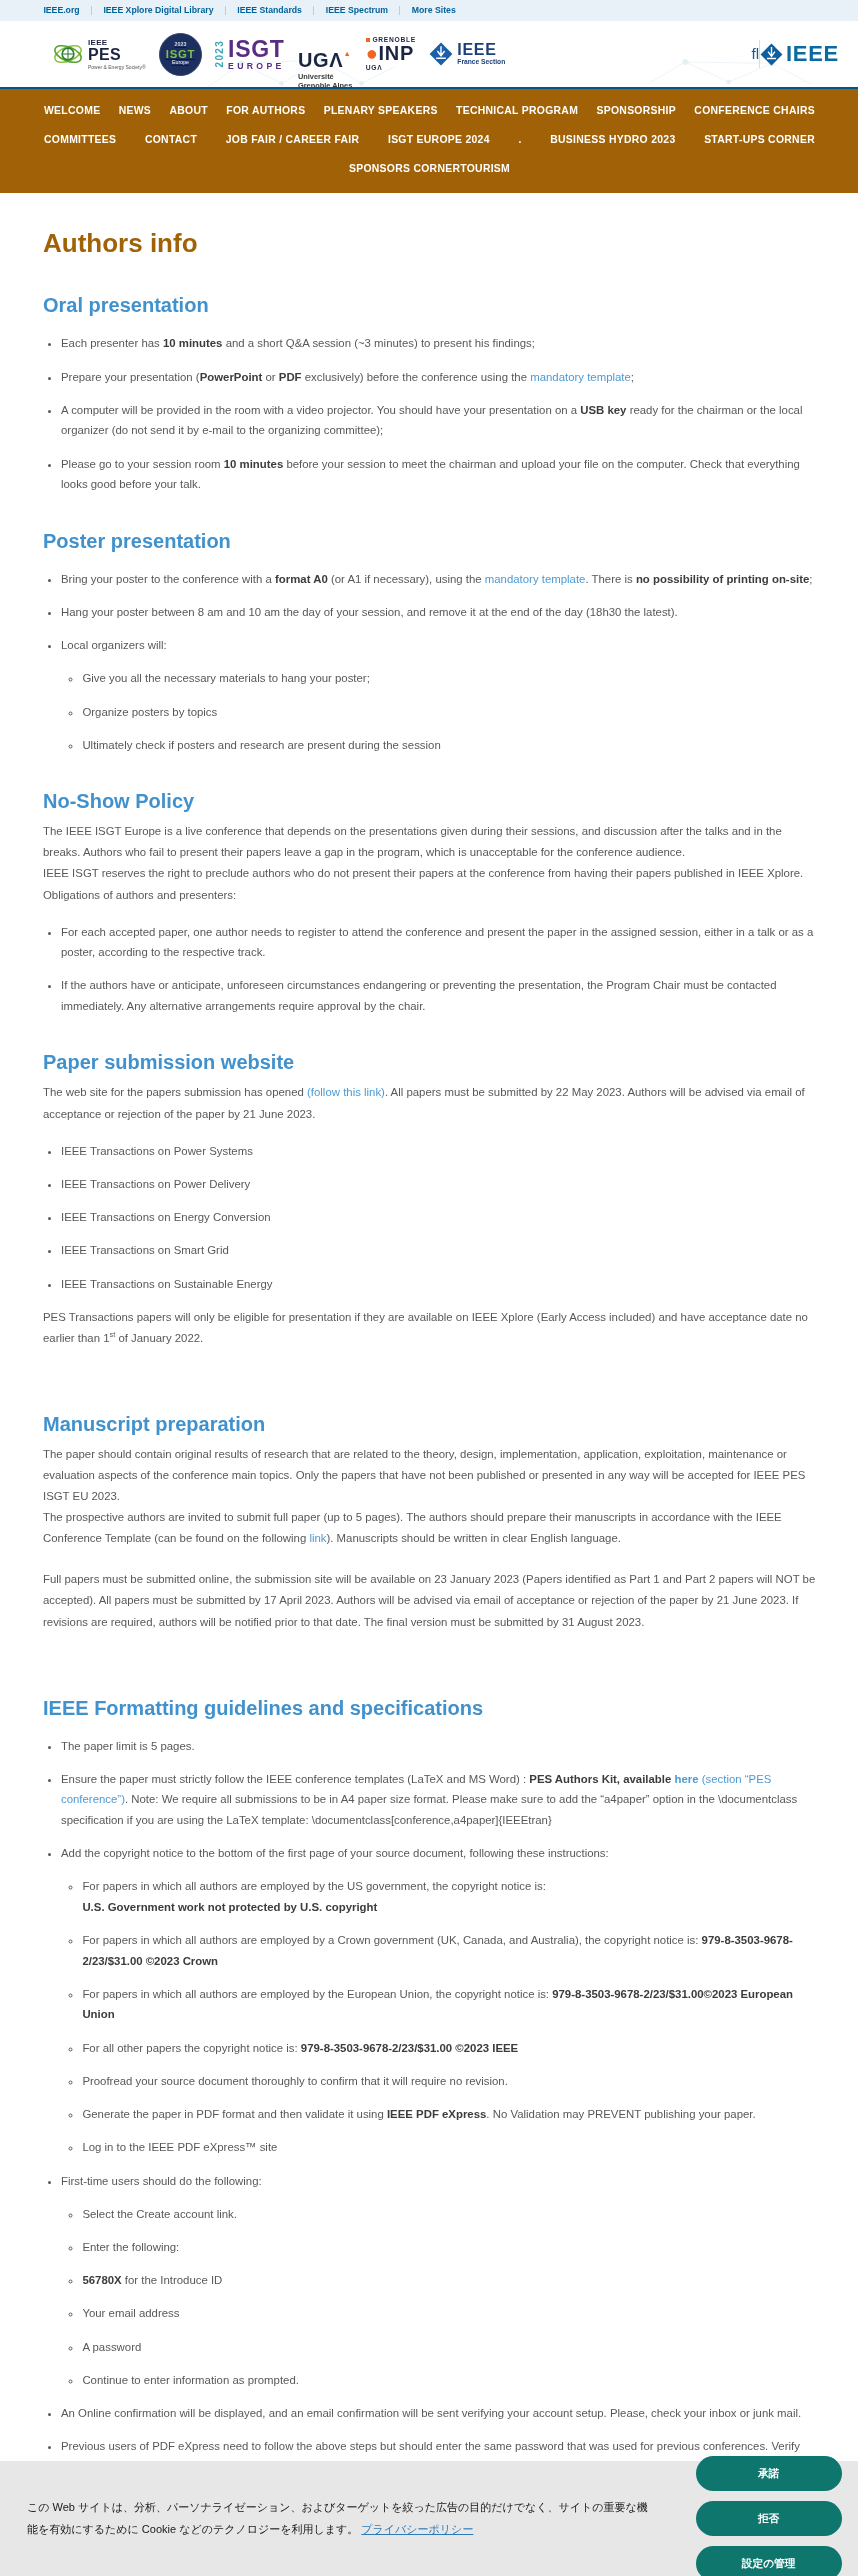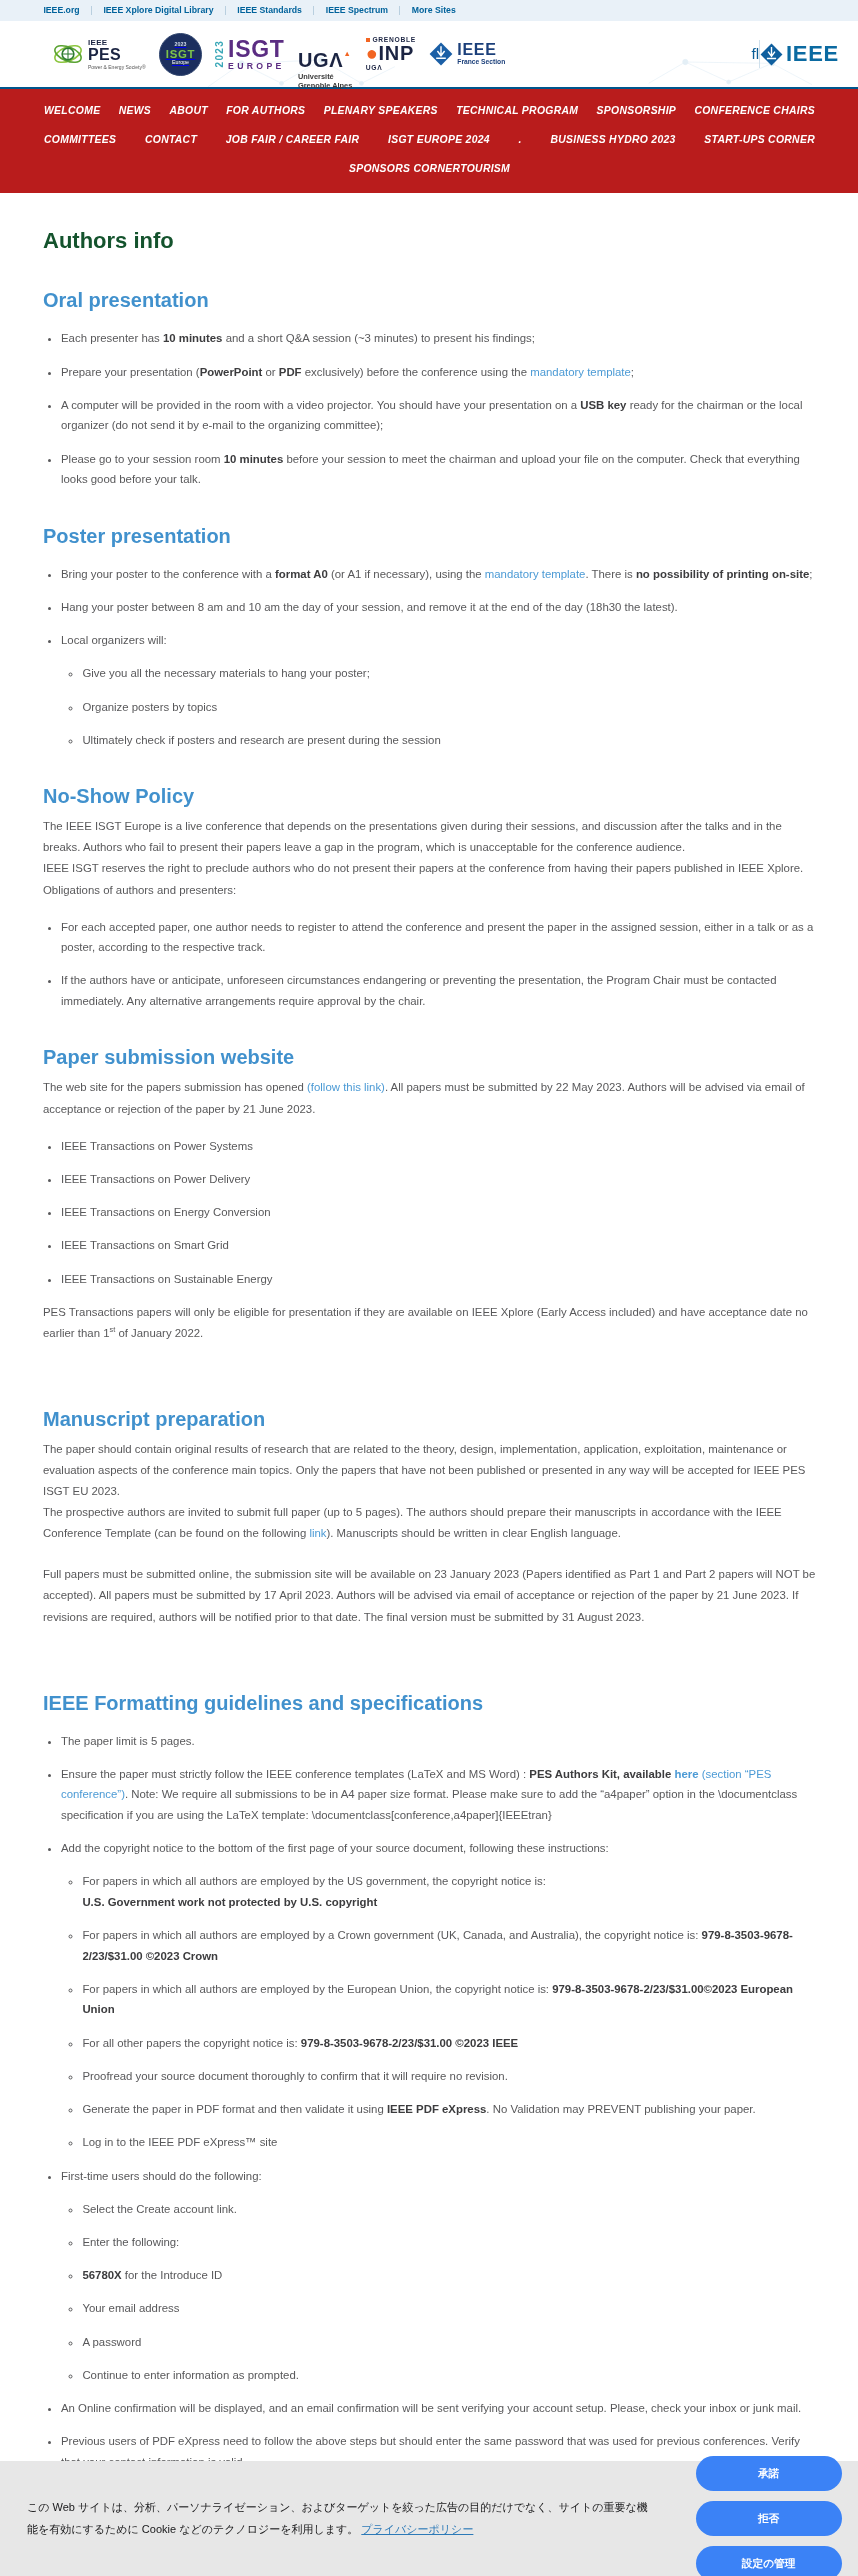--- a/index.html
+++ b/index.html
@@ -60,30 +60,30 @@
   .inp-dot{ color:#f26522; }
   .inp-bot{ font-size:6.7px; font-weight:800; color:#1b2442; letter-spacing:0.7px; margin-top:1.3px;}
   .fr-txt{ line-height:1; }
   .fr-ieee{ font-size:16px; font-weight:800; color:#1b3f7a; letter-spacing:0.7px;}
   .fr-sub{ font-size:6.7px; font-weight:700; color:#1b3f7a; margin-top:1.3px;}
   .search-glyph{ font-size:15.4px; color:#0b5d96; text-decoration:none; font-weight:400;}
   .hdr-div{ width:0.7px; height:28px; background:#cfe0ec; }
   .ieee-right{ display:flex; align-items:center; gap:3.3px; text-decoration:none;}
   .ieee-right-txt{ font-size:22px; font-weight:800; color:#0b6aa1; letter-spacing:0.7px; line-height:1;}
   
-  .nav{ background:#b91c1c; padding:6.7px 44px 10.7px; position:relative; z-index:2;font-style:italic;}
+  .nav{ background:#a16207; padding:6.7px 44px 10.7px; position:relative; z-index:2;}
   .nav-row{ display:flex; justify-content:space-between; align-items:center; height:29px; }
   .nav-row-left{ justify-content:center; }
   .nav-item{
     color:#fff; font-weight:700; font-size:10.4px; letter-spacing:0.3px;
     text-decoration:none; white-space:nowrap;
   }
   
   .content{ padding:19px 43px 40px; }
-  .content h1{ color:#14532d; font-size:22px; font-weight:700; margin:16px 0 10.7px; }
+  .content h1{ color:#a16207; font-size:26px; font-weight:700; margin:16px 0 10.7px; }
   .content h2{ color:#4191cd; font-size:20px; font-weight:700; margin:35px 0 8px; }
   .content h2.xgap{ margin-top:64px; }
   .content p{ font-size:11.4px; line-height:1.85; color:#58585a; margin:0; }
   .content p.gap{ margin-top:20px; }
   .bold{ font-weight:700; color:#3c3c3e; }
   .lnk{ color:#4b9ad5; text-decoration:none; }
   .lnk.bold{ color:#4b9ad5; }
   ul.lvl1{ list-style:disc; margin:16px 0 6.7px; padding-left:18px; }
   ul.lvl1 > li{ font-size:11.4px; line-height:1.8; color:#58585a; margin-bottom:12.7px; }
   ul.lvl2{ list-style:circle; margin:12.7px 0 0; padding-left:21.4px; }
@@ -91,21 +91,21 @@
   sup{ font-size:7.4px; }
   
   .cookie{
     position:absolute; left:0; right:0; bottom:0; height:115px; background:#e7e7e7;
     display:flex; align-items:center; padding:0 17.4px 0 27px; z-index:10;
   }
   .cookie-text{ width:629px; font-size:11px; line-height:1.95; color:#19191b; }
   .cookie-link{ color:#2d7ab8; text-decoration:underline;text-align:right; }
   .cookie-buttons{ margin-left:auto; display:flex; flex-direction:column; gap:10px; }
   .cbtn{
-    width:146px; height:35px; border:none; border-radius:18px; background:#3b82f6;
+    width:146px; height:35px; border:none; border-radius:18px; background:#0f766e;
     color:#fff; font-size:10.7px; font-weight:700; font-family:inherit; cursor:pointer;
   }
 </style>
 </head>
 <body>
 
 <div class="topbar">
   <nav class="topbar-links" style="display:flex;align-items:center;">
       <a class="tlink" href="#">IEEE.org</a>
       <a class="tlink" href="#">IEEE Xplore Digital Library</a>

